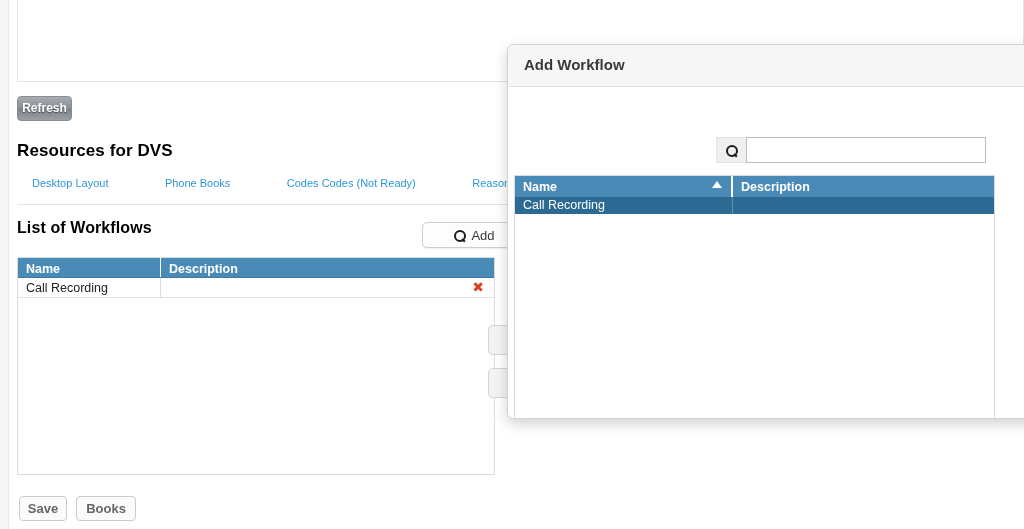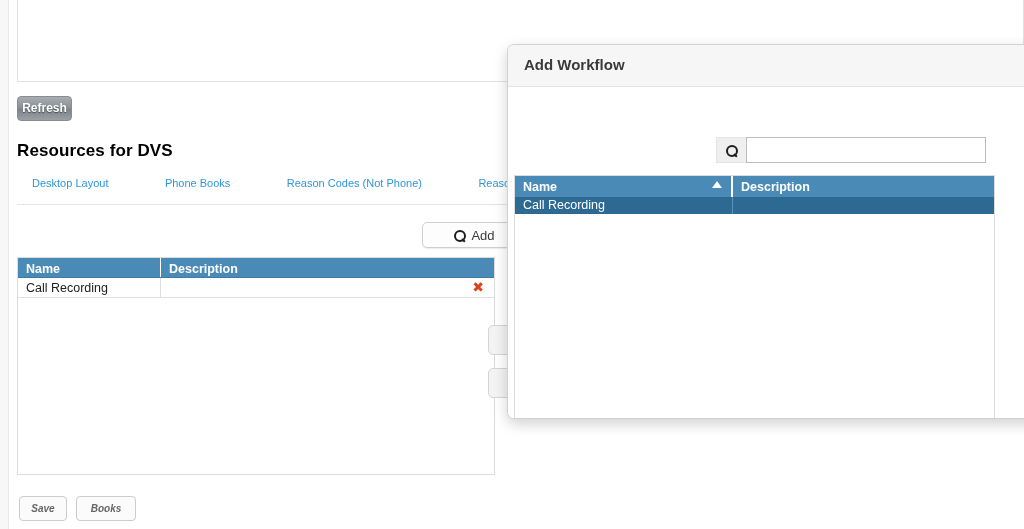--- a/index.html
+++ b/index.html
@@ -106,24 +106,23 @@
   .gr-desc { flex:1; }
   .del-x {
     position:absolute; right:10px; top:1px;
     color:#d9421a; font-size:14px; font-weight:bold; cursor:pointer;
     font-family:"DejaVu Sans", sans-serif;
   }
 
   .footer-btn {
     position:absolute; top:496px; height:25px;
     background:#fbfbfb; border:1px solid #cccccc; border-radius:4px;
-    font-size:10px; font-weight:bold; color:#666;
+    font-size:13px; font-weight:bold; color:#666;
     display:flex; align-items:center; justify-content:center;
     cursor:pointer;
-    font-style:italic;
   }
   #save-btn { left:19px; width:48px; }
   #revert-btn { left:76px; width:60px; }
 
   
   .peek-btn {
     position:absolute; left:488px; width:30px; height:30px;
     border:1px solid #d4d4d4; border-radius:5px; background:#f3f3f3;
   }
   #peek1 { top:325px; }
@@ -205,24 +204,25 @@
 
   <div class="top-panel"></div>
 
   <div class="refresh-btn">Refresh</div>
 
   <div class="section-title" id="resources-title">Resources for DVS</div>
 
   <div class="tabs">
     <span class="tab-link tab-sp1">Desktop Layout</span>
     <span class="tab-link tab-sp">Phone Books</span>
-    <span class="tab-link tab-sp">Reason Codes (Not Phone)</span>
+    <span class="tab-link tab-sp">Codes Codes (Not Ready)</span>
     <span class="tab-link tab-sp">Reason Co</span>
   </div>
 
+  <div class="section-title" id="list-title">List of Workflows</div>
 
   <div class="add-btn">
     <span class="mag"></span>
     <span>Add</span>
   </div>
 
   <div class="grid-wrap">
     <div class="grid-head">
       <div class="gh-cell gh-name">Name</div>
       <div class="gh-cell gh-desc">Description</div>

